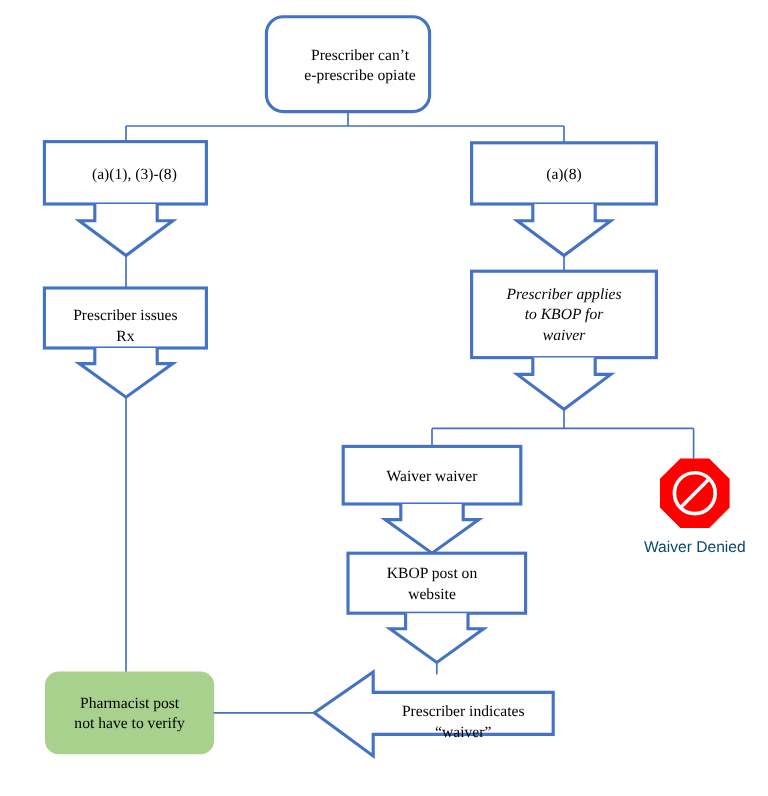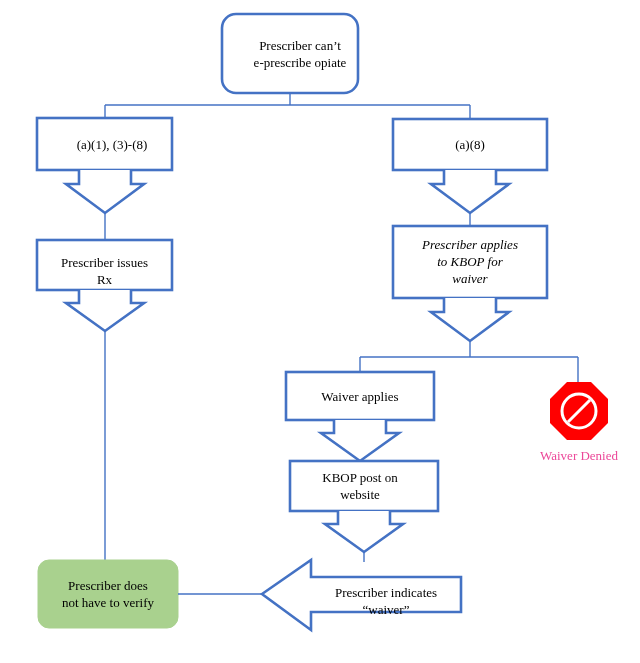--- a/index.html
+++ b/index.html
@@ -31,24 +31,24 @@
     color: #000000;
     pointer-events: none;
     white-space: pre-line;
     display: flex;
     align-items: center;
     justify-content: center;
   }
   .denied-label {
     position: absolute;
     text-align: center;
-    font-family: Liberation Serif, serif;
+    font-family: Liberation Sans, sans-serif;
     font-size: 13px;
     line-height: 16px;
-    color: #ec4899;
+    color: #0c4a6e;
   }
   svg { display: block; }
   .shape-fill-white { fill: #ffffff; }
   .conn-thin { stroke: #4472C4; stroke-width: 1.4; fill: none; }
 </style>
 </head>
 <body>
 
 <svg id="canvas" viewBox="0 0 640 663" xmlns="http://www.w3.org/2000/svg">
 
@@ -116,24 +116,24 @@
 
 <div class="node-label" style="left:393px; top:119px; width:154px; height:51px;">(a)(8)</div>
 
 <div class="node-label" style="left:37px; top:240px; width:135px; height:62px;">Prescriber issues
 Rx</div>
 
 <div class="node-label" style="left:393px; top:226px; width:154px; height:71px;font-style:italic;">Prescriber applies
 to KBOP for
 waiver</div>
 
-<div class="node-label" style="left:286px; top:372px; width:148px; height:48px;">Waiver applies</div>
+<div class="node-label" style="left:286px; top:372px; width:148px; height:48px;">Waiver waiver</div>
 
 <div class="node-label" style="left:290px; top:461px; width:140px; height:50px;">KBOP post on
 website</div>
 
 <div class="denied-label" style="left:519px; top:448px; width:120px;">Waiver Denied</div>
 
-<div class="node-label" style="left:38px; top:560px; width:140px; height:68px;">Prescriber does
+<div class="node-label" style="left:38px; top:560px; width:140px; height:68px;">Pharmacist post
 not have to verify</div>
 
 <div class="node-label" style="left:311px; top:577px; width:150px; height:48px;">Prescriber indicates
 “waiver”</div>
 
 </body></html>

